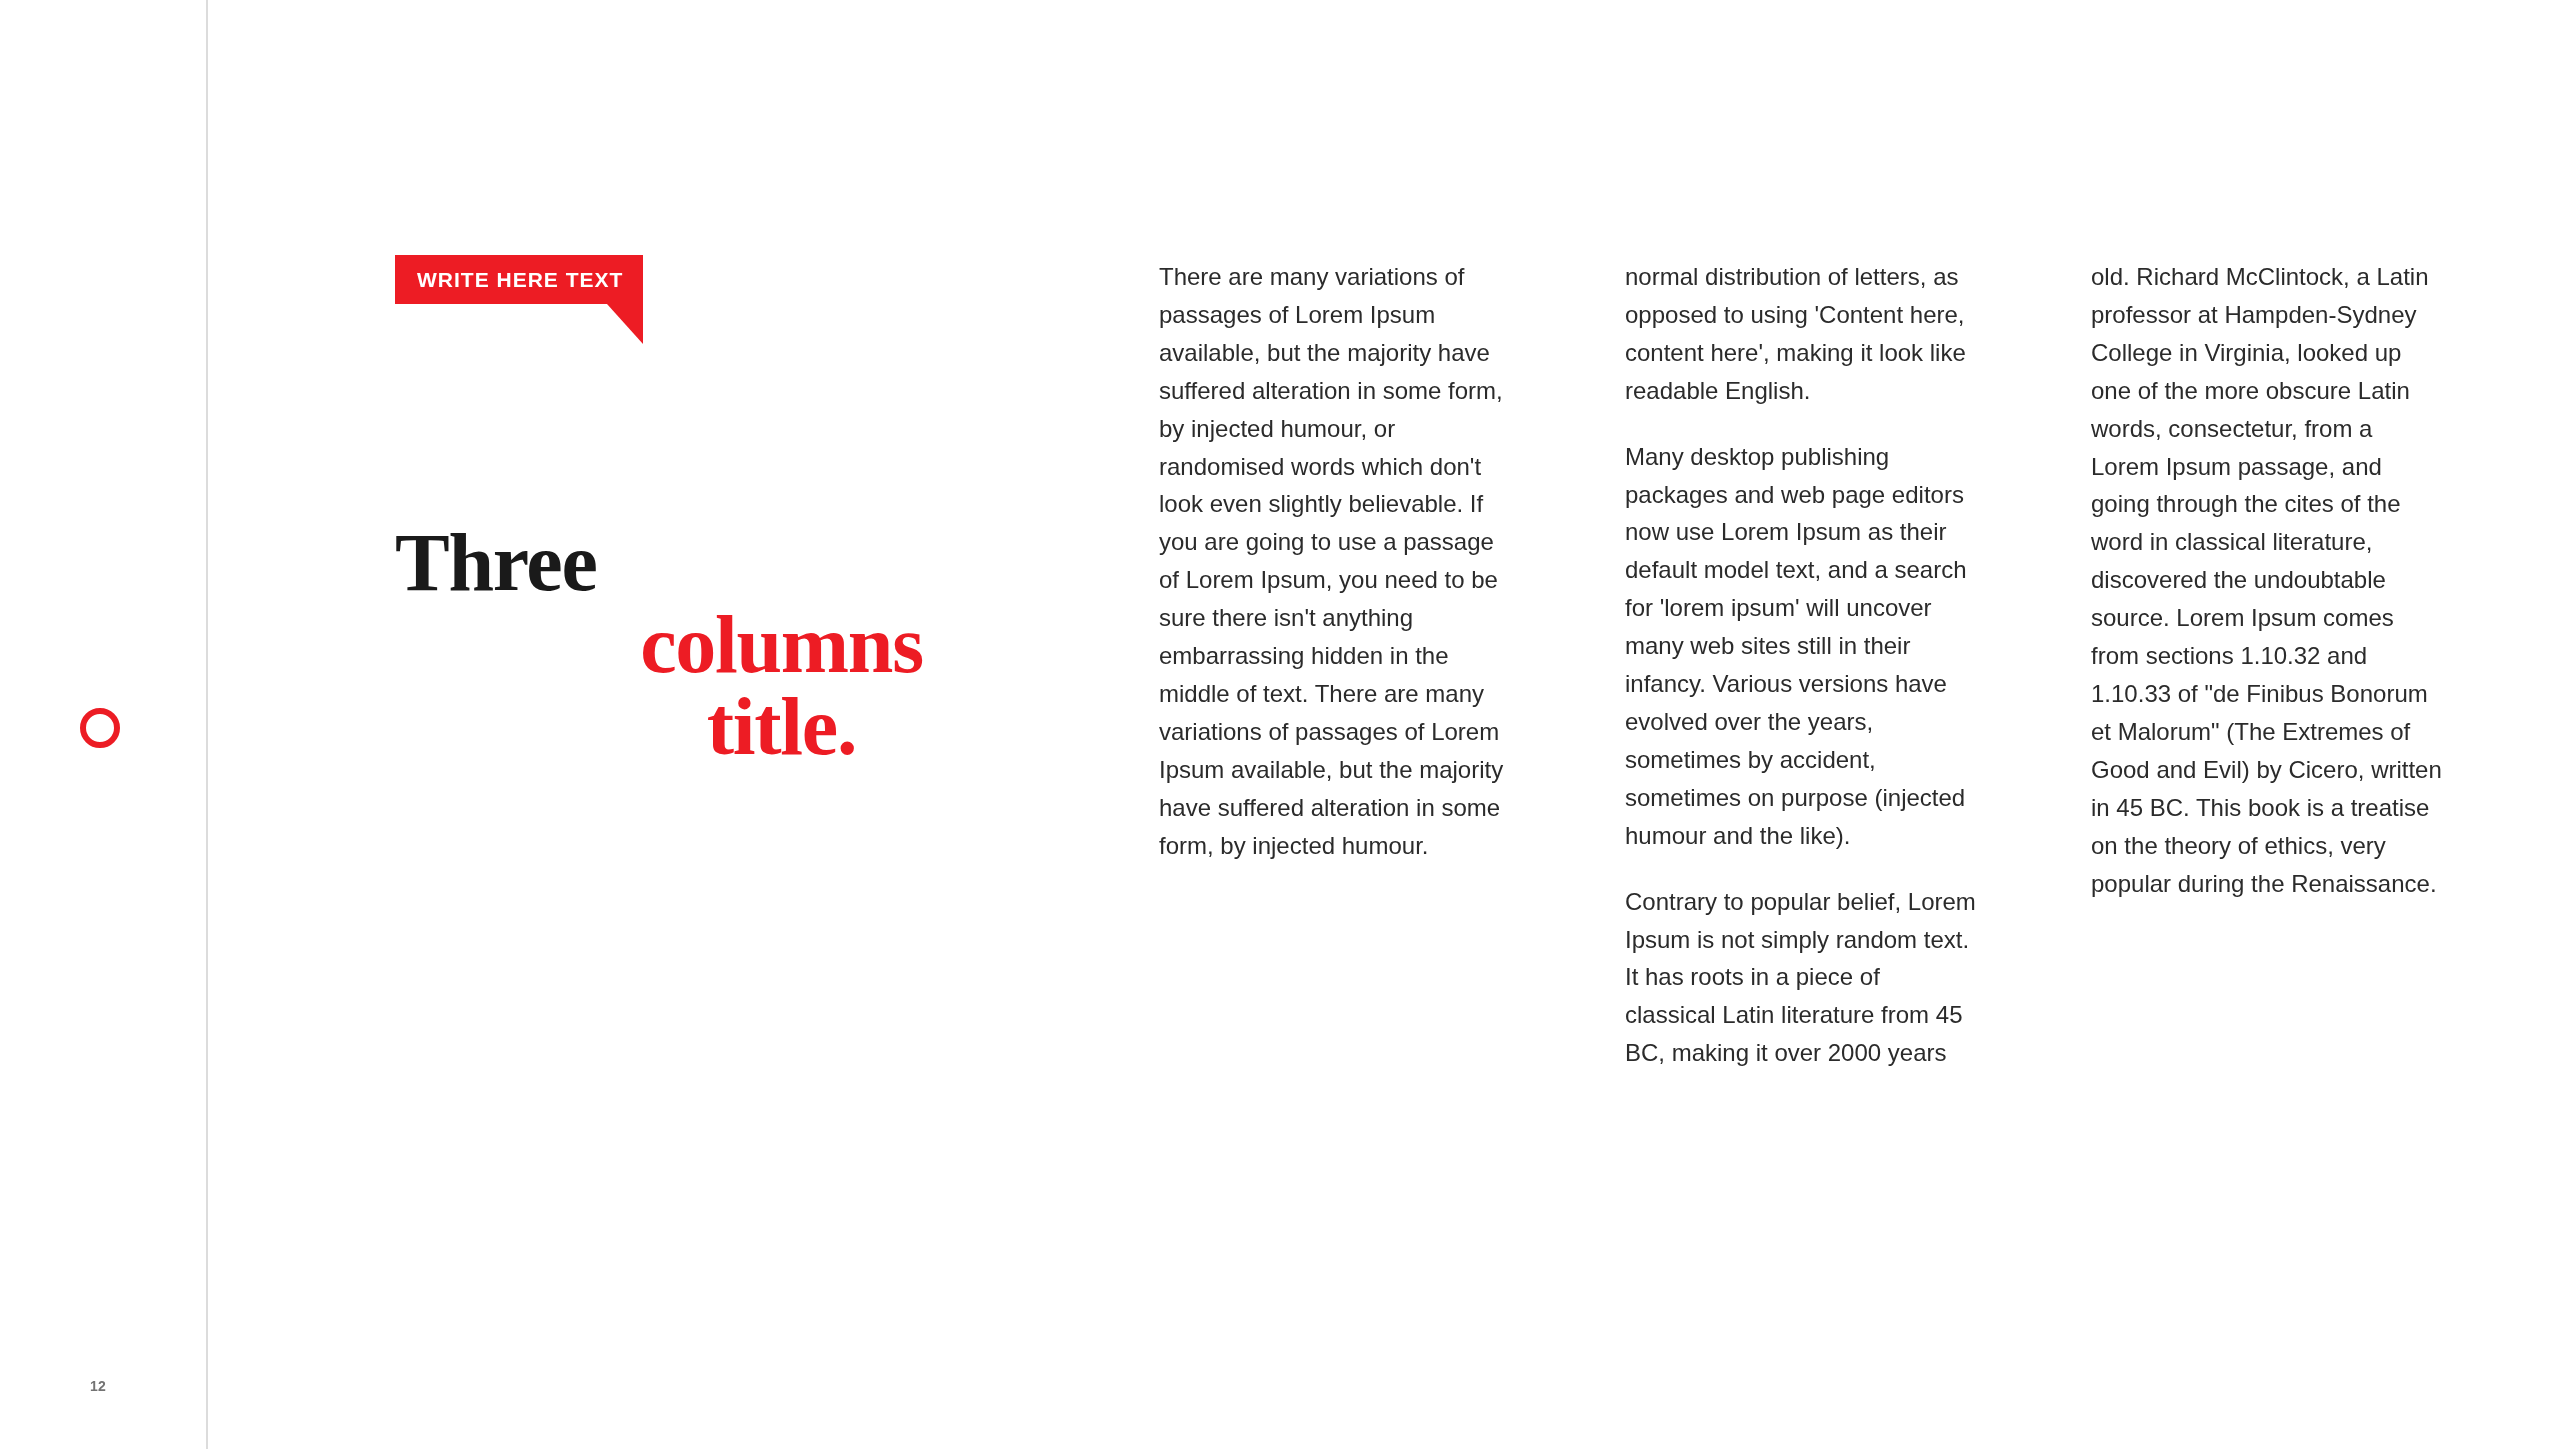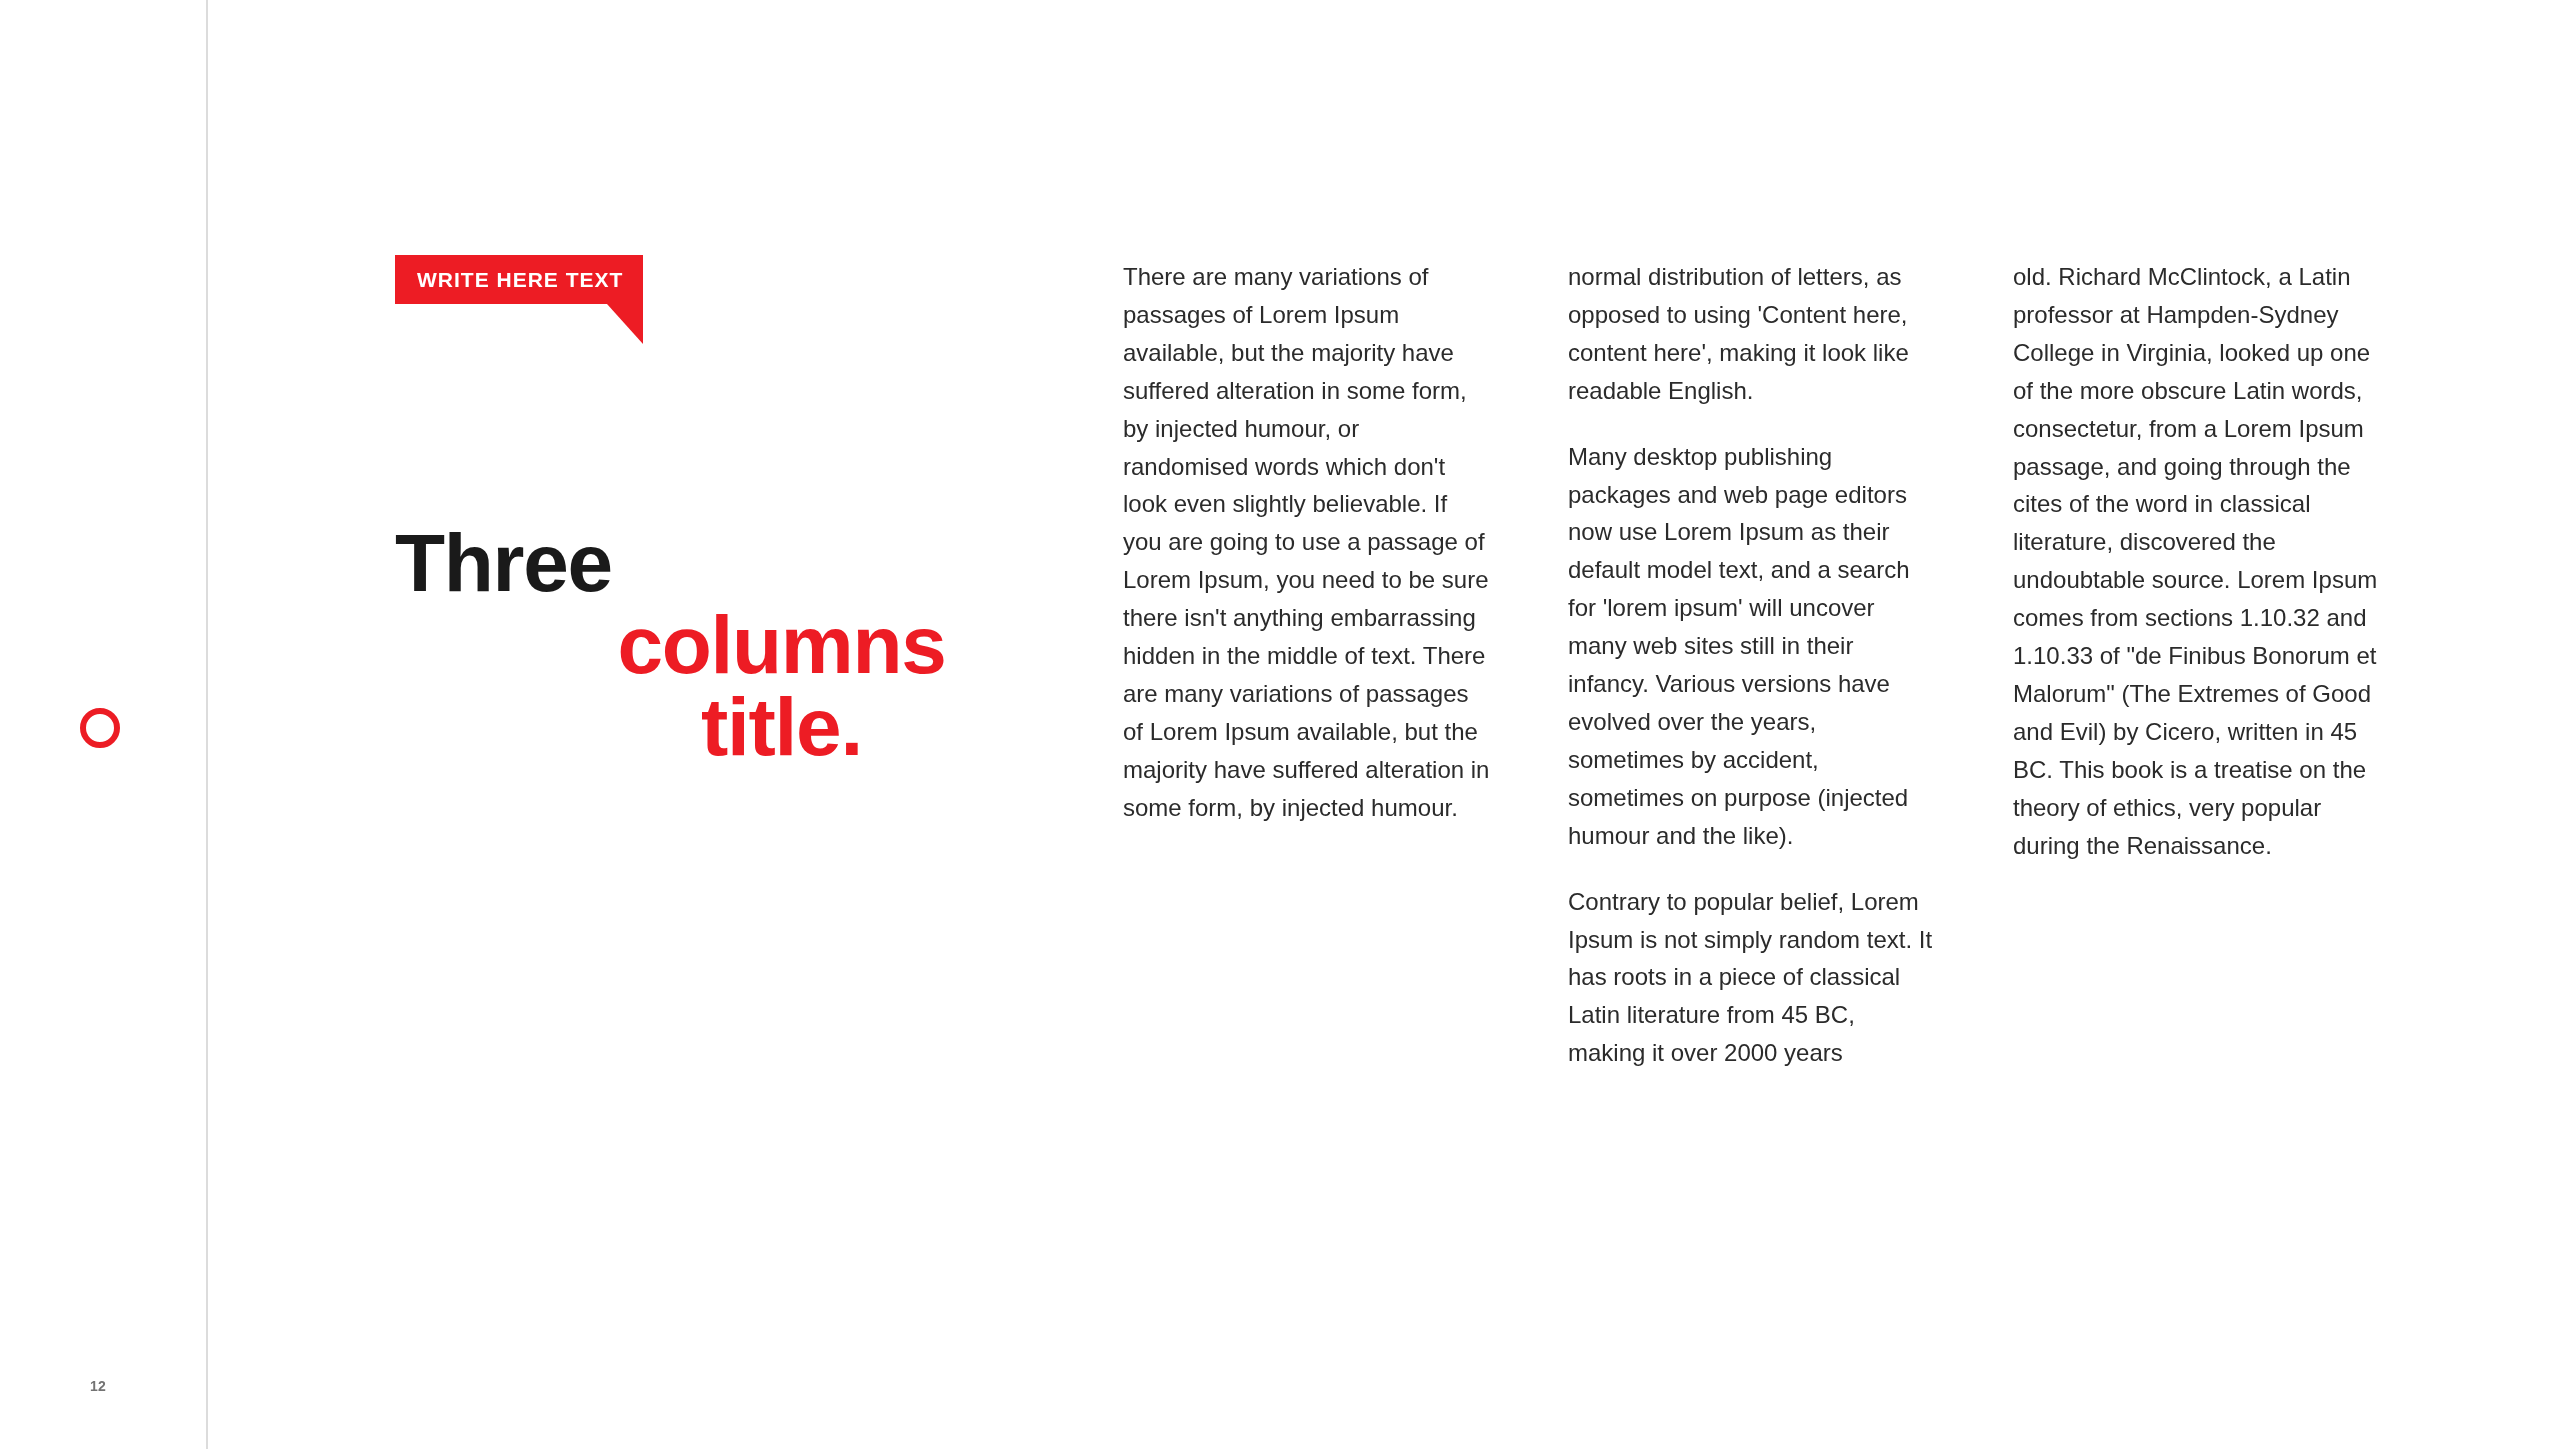--- a/index.html
+++ b/index.html
@@ -79,36 +79,38 @@
   
   .headline {
     position: absolute;
     left: 395px;
     top: 522px;
     width: 773px;
     font-size: 82px;
     font-weight: bold;
     line-height: 1.0;
     letter-spacing: -1.3px;
+    font-family: Liberation Serif, serif;
   }
   .headline .line1 { color: #1a1a1a; display: block; }
   .headline .line2 { color: #ed1c24; display: block; text-align: center; }
   .headline .line3 { color: #ed1c24; display: block; text-align: center; }
 
   
   .columns {
     position: absolute;
     left: 1123px;
     top: 258px;
     width: 1320px;
     display: flex;
     gap: 78px;
   }
   .col {
     width: 367px;
+    margin-left: 36px;
   }
   .col p {
     margin: 0 0 28px 0;
     font-size: 24px;
     line-height: 1.58;
     color: #2b2b2b;
   }
   .col p:last-child { margin-bottom: 0; }
 </style>
 </head>

